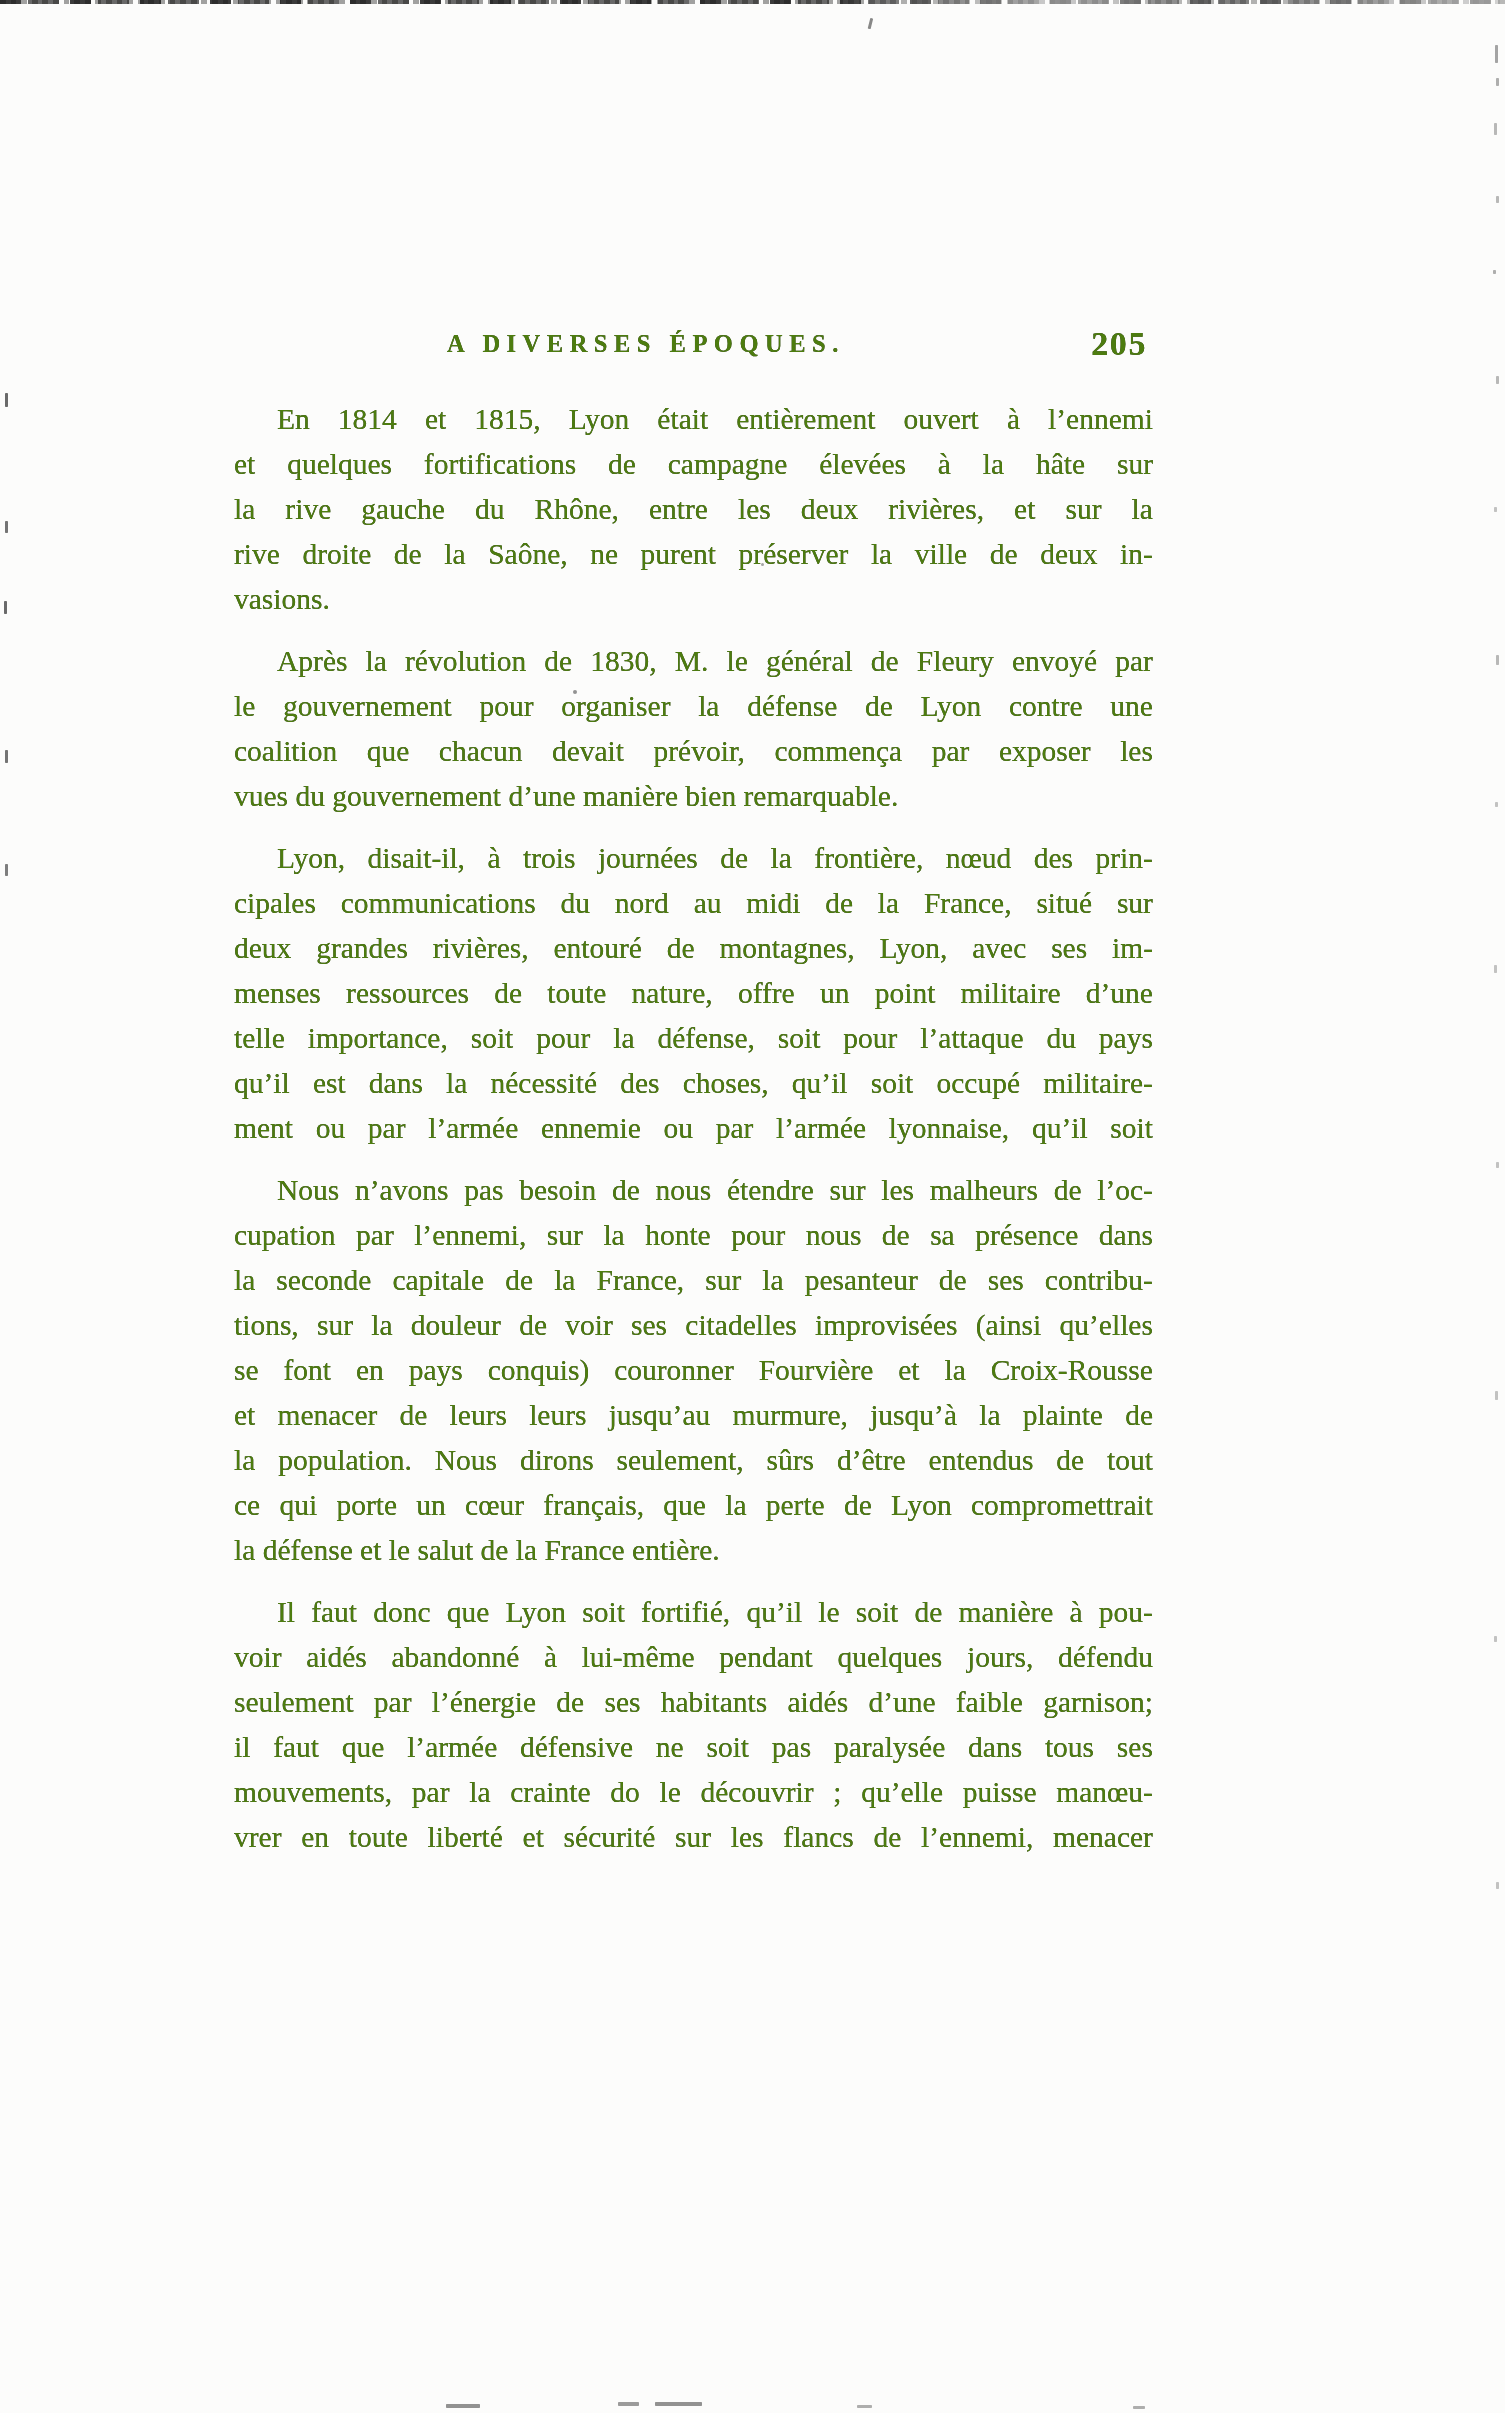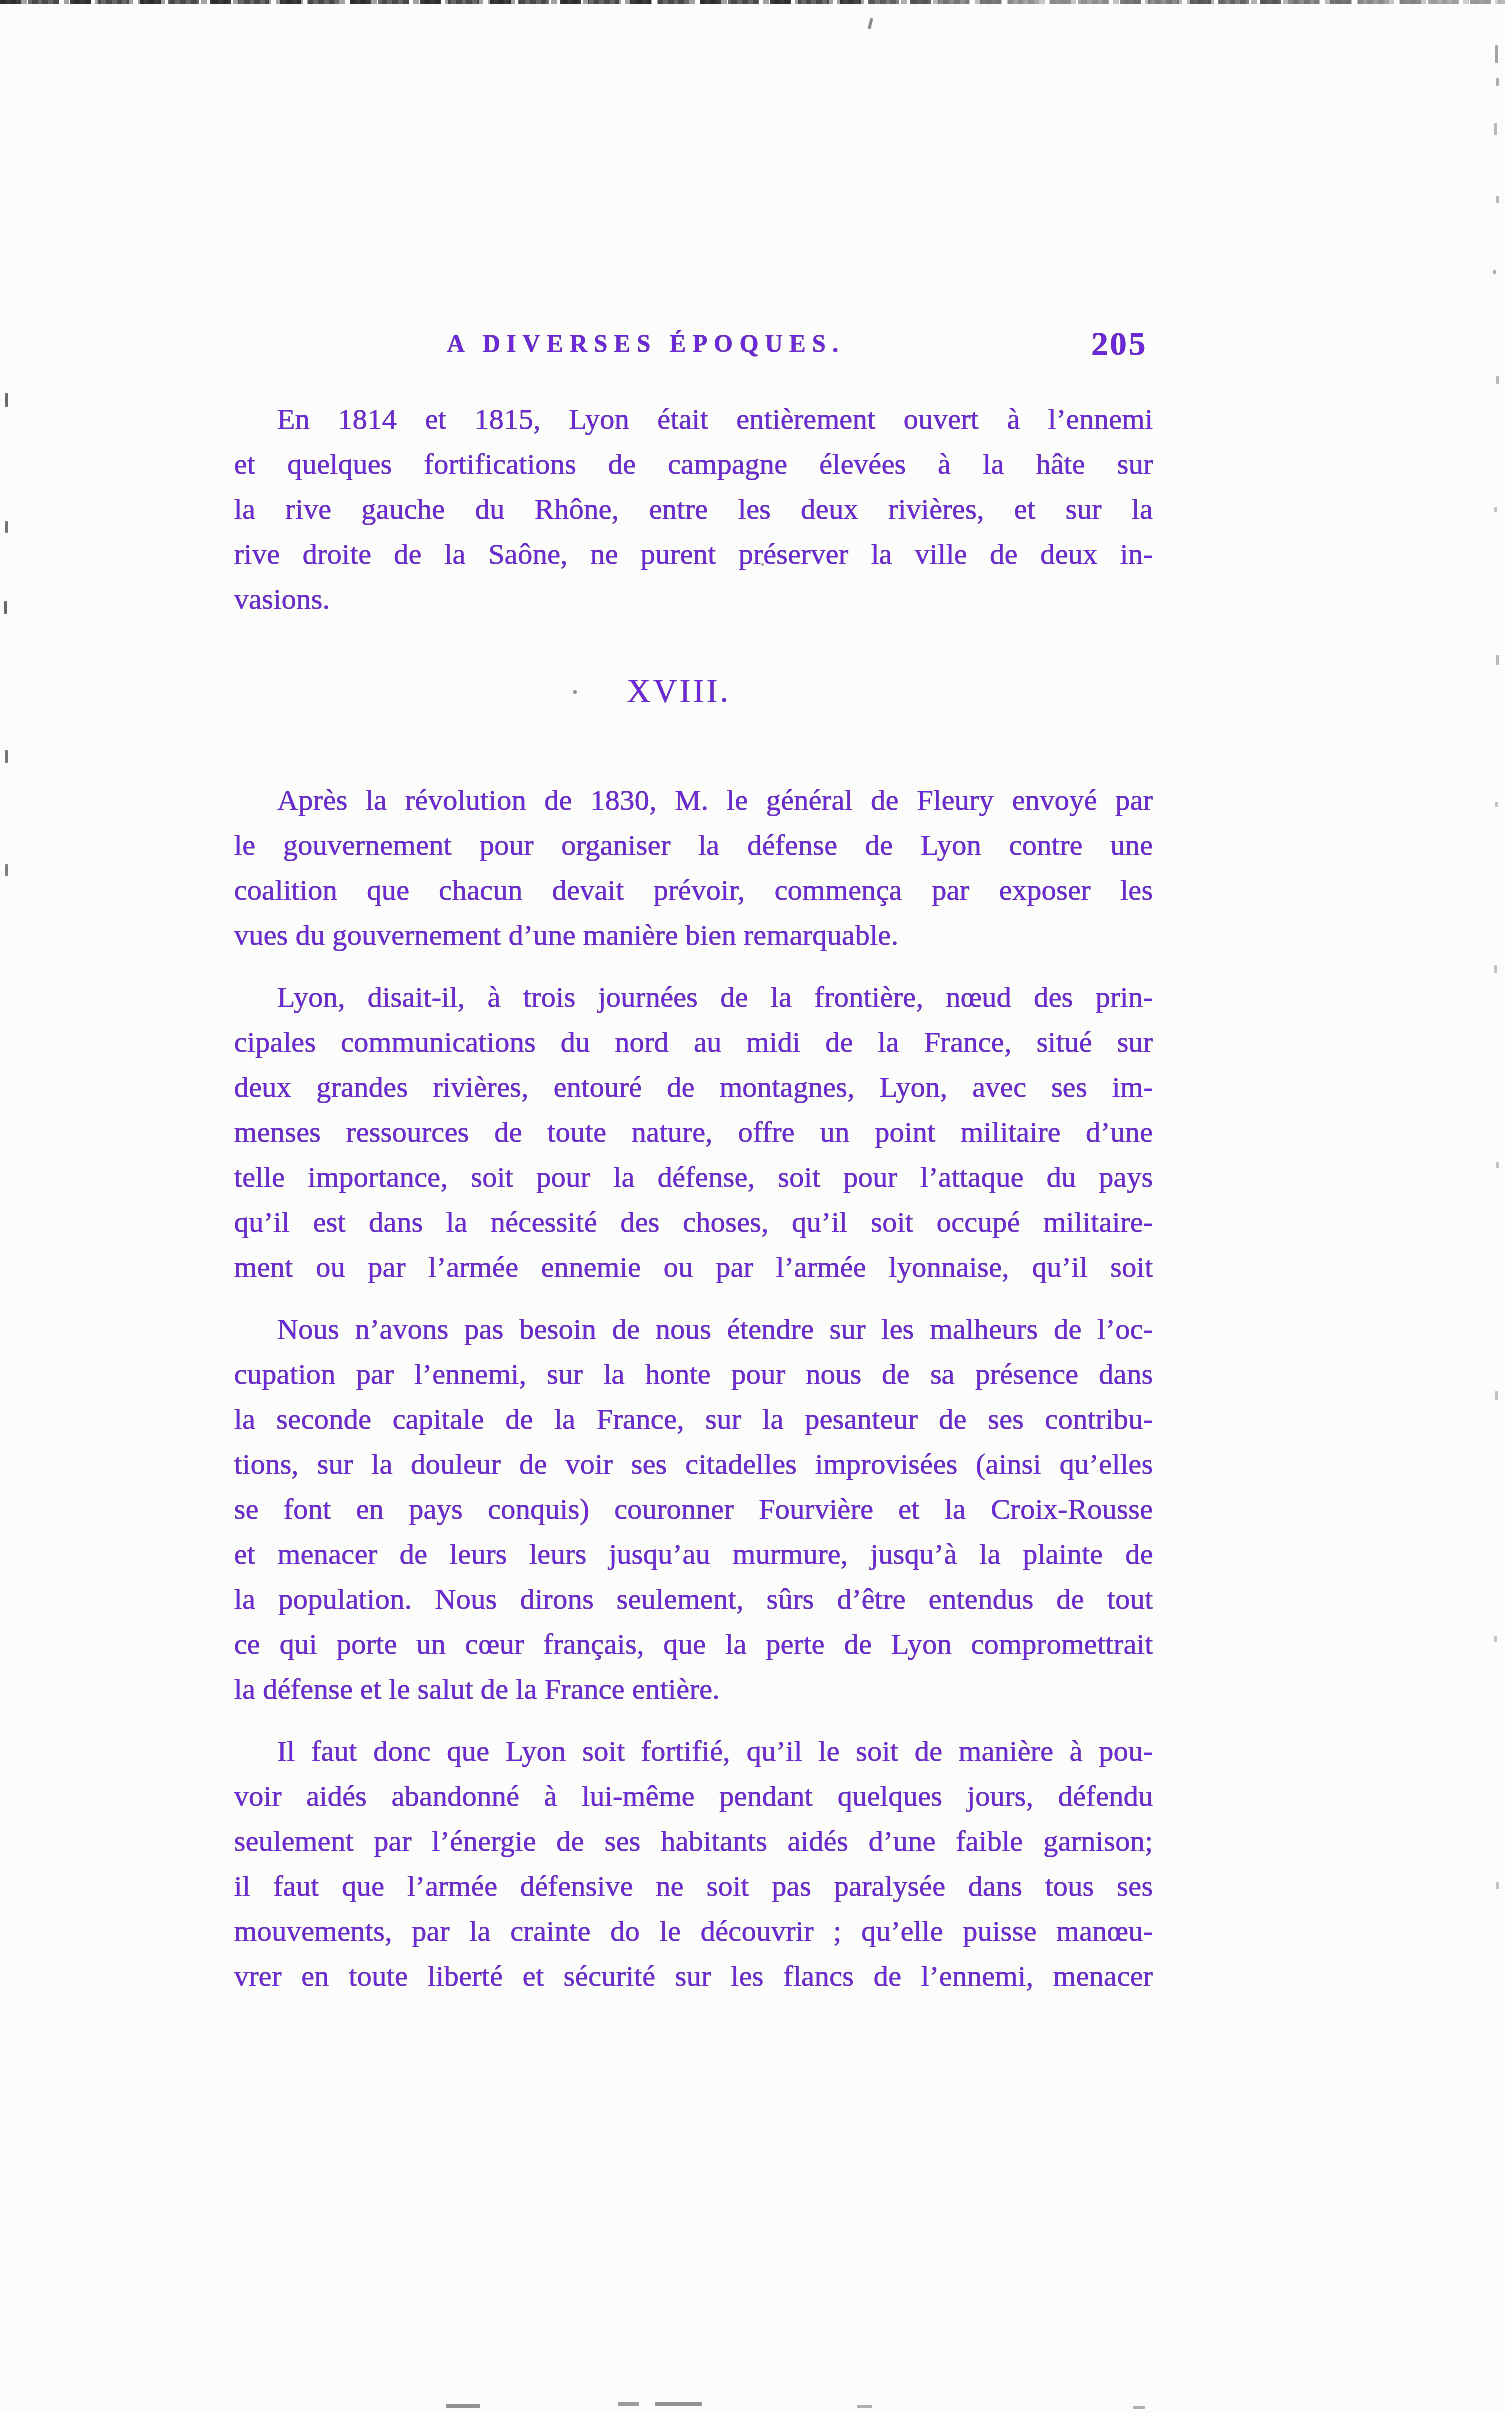--- a/index.html
+++ b/index.html
@@ -83,21 +83,21 @@
       repeating-linear-gradient(90deg, rgba(25,25,25,0.85) 0 21px, rgba(25,25,25,0) 21px 28px, rgba(25,25,25,0.65) 28px 59px, rgba(25,25,25,0) 59px 70px),
       repeating-linear-gradient(90deg, rgba(25,25,25,0.4) 0 5.7px, rgba(25,25,25,0) 5.7px 10.6px);
     -webkit-mask-image: linear-gradient(90deg, #000 0 55%, rgba(0,0,0,0.55) 70%, rgba(0,0,0,0.85) 82%, rgba(0,0,0,0.45) 100%);
             mask-image: linear-gradient(90deg, #000 0 55%, rgba(0,0,0,0.55) 70%, rgba(0,0,0,0.85) 82%, rgba(0,0,0,0.45) 100%);
   }
   .speck { position: absolute; background: #3a3a3a; border-radius: 0.8px; }
 </style>
 </head>
 <body>
 
-<div class="page" style="background: rgb(252, 252, 251); color: #6d28d9;">
+<div class="page" style="background: rgb(252, 252, 251); color: #4d7c0f;">
 
   <div class="scan-top"></div>
 
   <div class="speck" style="left:4.9px; top:393px; width:3.3px; height:14px; opacity:.75;"></div>
   <div class="speck" style="left:4.9px; top:521px; width:3.3px; height:12.3px; opacity:.7;"></div>
   <div class="speck" style="left:4.1px; top:601px; width:3.3px; height:13px; opacity:.75;"></div>
   <div class="speck" style="left:4.9px; top:750px; width:3.3px; height:13px; opacity:.7;"></div>
   <div class="speck" style="left:4.9px; top:864px; width:3.3px; height:11.5px; opacity:.65;"></div>
 
   <div class="speck" style="left:869px; top:18px; width:2.5px; height:10.6px; transform:rotate(14deg); opacity:.6;"></div>
@@ -180,21 +180,20 @@
           <span>purent</span>
           <span>préserver</span>
           <span>la</span>
           <span>ville</span>
           <span>de</span>
           <span>deux</span>
           <span>in-</span>
         </div>
         <div class="line lastline">vasions.</div>
       </div>
-      <div class="chapter-heading">XVIII.</div>
       <div class="para">
         <div class="line indent">
           <span>Après</span>
           <span>la</span>
           <span>révolution</span>
           <span>de</span>
           <span>1830,</span>
           <span>M.</span>
           <span>le</span>
           <span>général</span>

